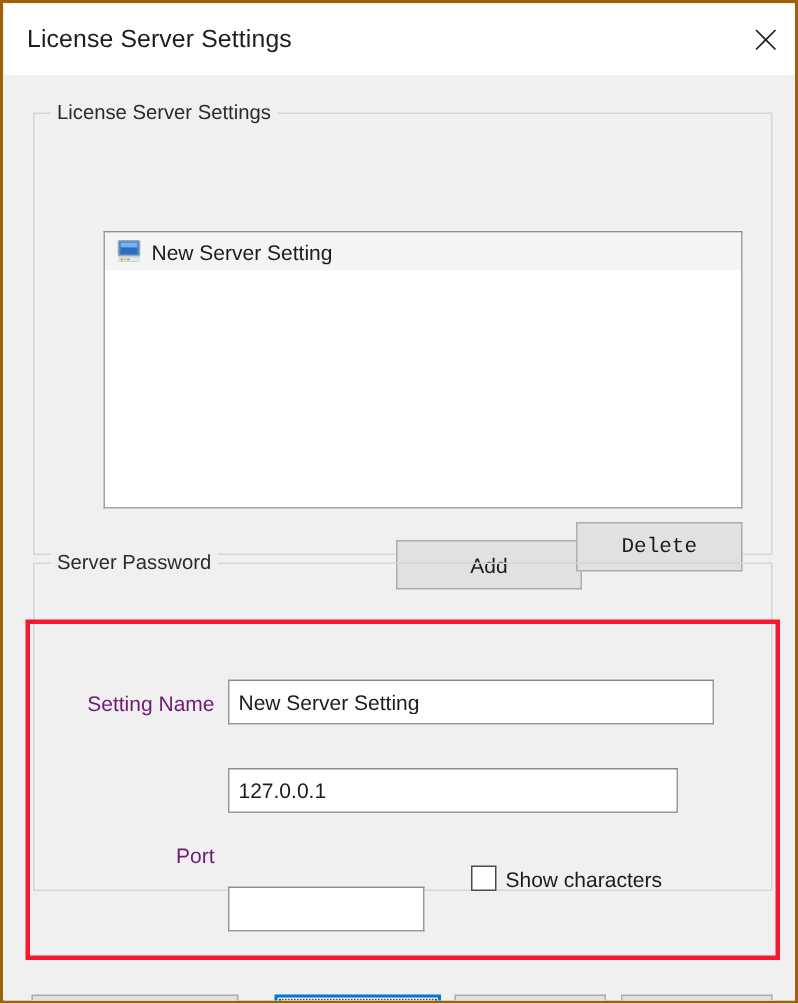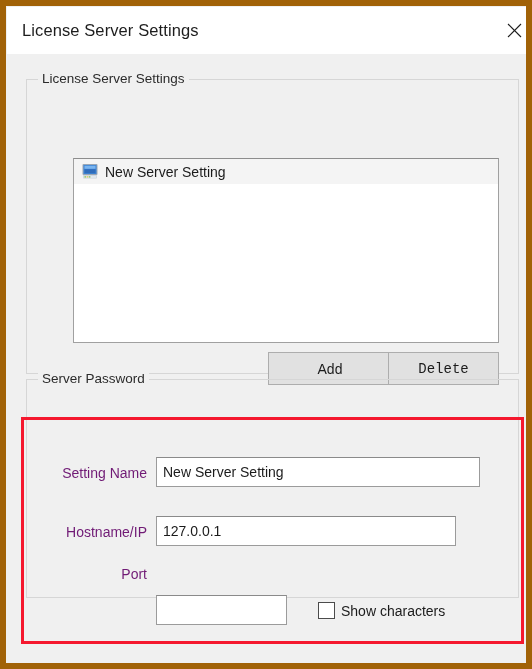--- a/index.html
+++ b/index.html
@@ -8,21 +8,21 @@
   }
   body {
     width: 532px; height: 669px;
     font-family: "Liberation Sans", sans-serif;
     -webkit-font-smoothing: antialiased;
   }
   .window {
     position: relative;
     width: 532px; height: 669px;
     box-sizing: border-box;
-    border: 6px solid #a16207;
+    border: 2px solid #a16207;
     background: #f0f0f0;
     overflow: hidden;
   }
   
   .titlebar {
     position: absolute;
     left: 1px; top: 1px;
     width: 530px; height: 47px;
     background: #ffffff;
     display: flex;
@@ -124,21 +124,21 @@
     font-family: "Liberation Sans", sans-serif;
     font-size: 14px;
     color: #1b1b1b;
     display: flex;
     align-items: center;
     justify-content: center;
     cursor: default;
     white-space: nowrap;
     padding: 0;
   }
-  #btn-add    { left: 261px; top: 298px; width: 124px; height: 33px; text-align: center; }
+  #btn-add    { left: 261px; top: 310px; width: 124px; height: 33px; text-align: center; }
   #btn-delete { left: 381px; top: 298px; width: 111px; height: 33px; font-family: Liberation Mono, monospace; }
 
   #btn-conn   { left: 18px;  top: 613px; width: 138px; height: 34px; }
   #btn-cancel { left: 300px; top: 613px; width: 101px; height: 34px; }
   #btn-apply  { left: 411px; top: 613px; width: 101px; height: 34px; }
 
   #btn-ok {
     left: 180px; top: 613px; width: 111px; height: 34px;
     border: 2px solid #0078d7;
     background: #e1e1e1;
@@ -179,21 +179,21 @@
 
   #lbl-port      { left: 30px;  top: 512px; width: 110px; }
   #inp-port      { left: 149px; top: 504px; width: 79px;  height: 30px; }
 
   #lbl-password  { left: 30px;  top: 549px; width: 110px; }
   #inp-password  { left: 149px; top: 541px; width: 131px; height: 30px; }
 
   
   .checkrow {
     position: absolute;
-    left: 311px; top: 548px;
+    left: 311px; top: 527px;
     display: flex;
     align-items: center;
     cursor: default;
   }
   .checkbox-box {
     width: 17px; height: 17px;
     box-sizing: border-box;
     background: #ffffff;
     border: 1px solid #4b4b4b;
   }
@@ -253,21 +253,20 @@
 
     <div class="groupbox" id="gb-server">
       <span class="gb-label">Server Password</span>
     </div>
 
     <div class="red-anno"></div>
 
     <span class="form-label" id="lbl-setting">Setting Name</span>
     <input class="field" id="inp-setting" type="text" value="New Server Setting" style="">
 
-    <span class="form-label" id="lbl-hostname">Hostname/IP</span>
     <input class="field" id="inp-hostname" type="text" value="127.0.0.1" style="">
 
     <span class="form-label" id="lbl-port">Port</span>
 
     <input class="field" id="inp-password" type="text" value="" style="">
 
     <div class="checkrow">
       <span class="checkbox-box"></span>
       <span class="cb-label">Show characters</span>
     </div>

